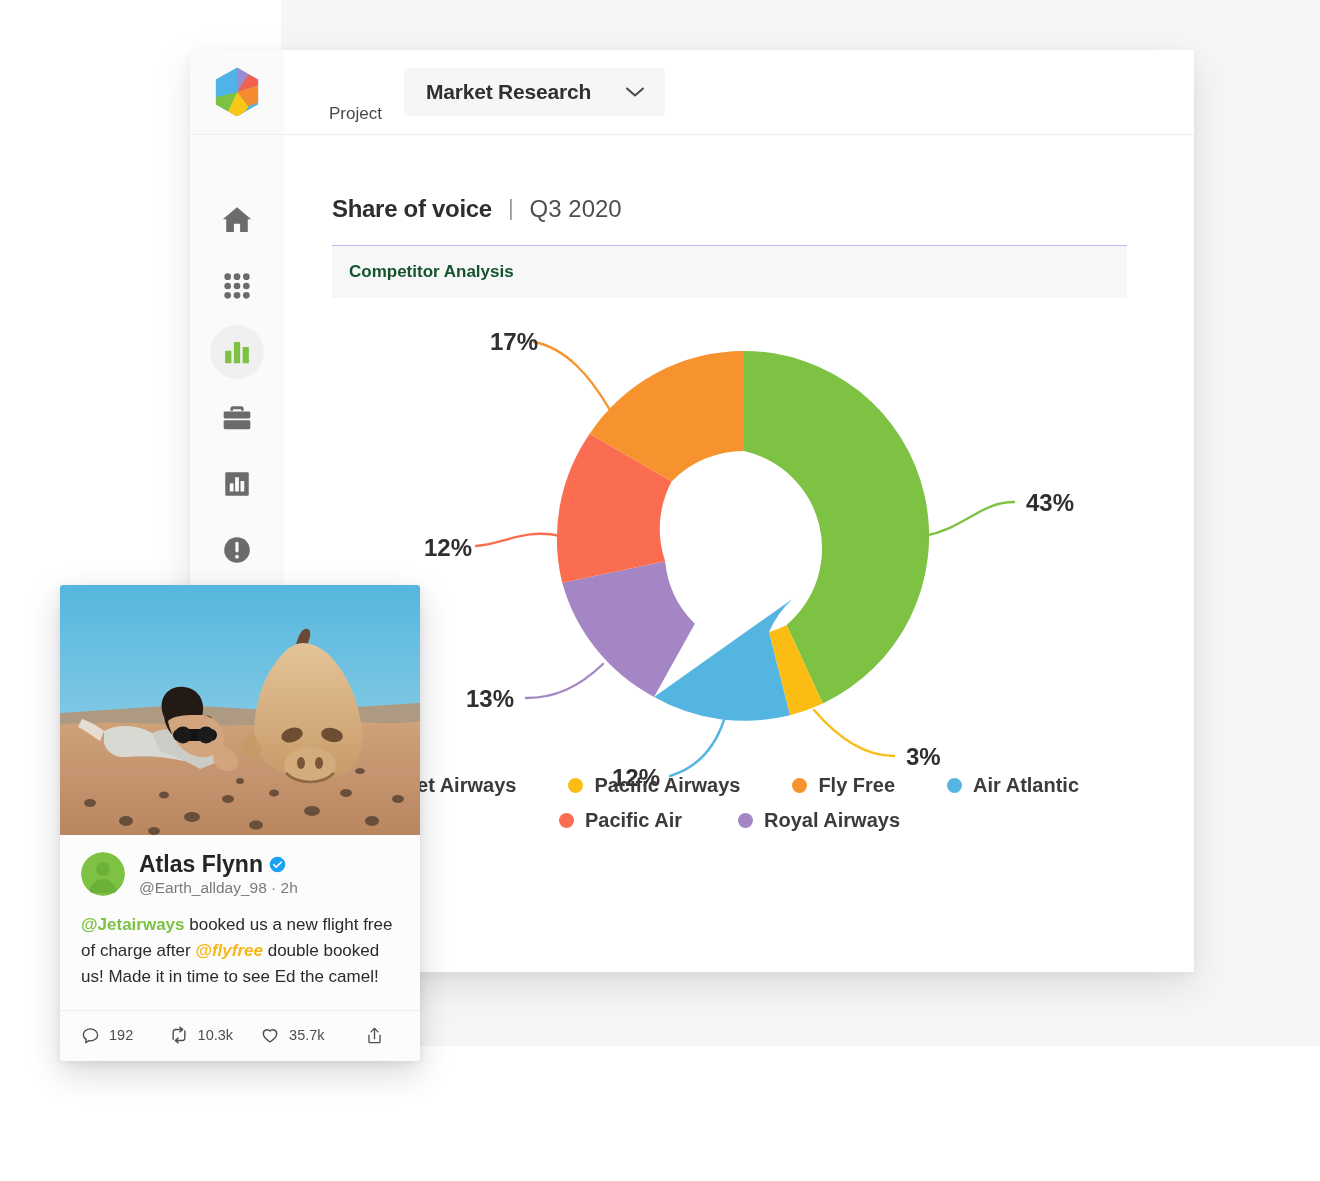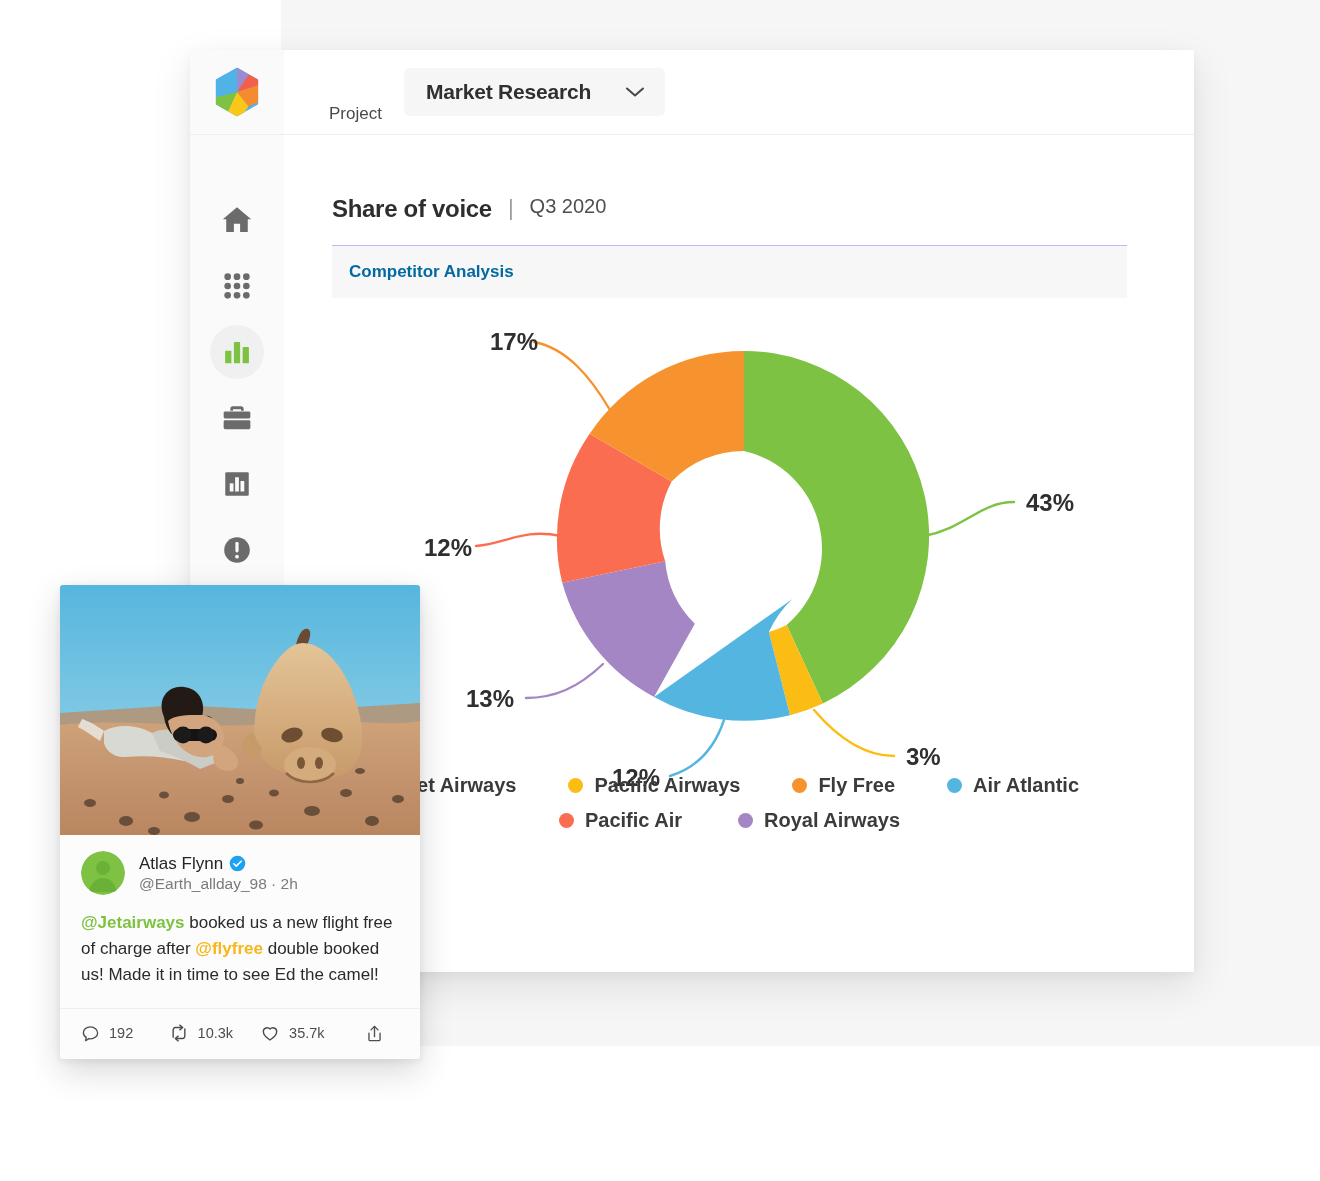--- a/index.html
+++ b/index.html
@@ -69,27 +69,27 @@
   
   .content { position: absolute; left: 94px; top: 85px; right: 0; bottom: 0; background:#fff; }
 
   .page-head {
     margin: 60px 0 0 48px; padding-bottom: 22px; width: 795px;
     border-bottom: 1px solid #c4b5fd;
     display: flex; align-items: flex-start; gap: 16px;
   }
   .page-title { font-size: 24px; font-weight: bold; color: #2e2e2e; letter-spacing: -0.3px; }
   .page-sep { font-size: 22px; color: #9a9a9a; font-weight: 300; }
-  .page-sub { font-size: 20px; color: #4f4f4f; }
+  .page-sub { font-size: 24px; color: #4f4f4f; }
 
   .panel-head {
     margin-left: 48px; width: 795px; height: 52px;
     background: #f7f7f7; display: flex; align-items: center; padding-left: 17px;
   }
-  .panel-title { font-size: 17px; font-weight: bold; color: #0369a1; }
+  .panel-title { font-size: 17px; font-weight: bold; color: #14532d; }
 
   
   .chart-area { position: relative; margin-top: 8px; height: 530px; }
   .chart-svg { position: absolute; left: 130px; top: 0; }
 
   .legend {
     position: absolute; left: 48px; top: 468px; width: 795px;
   }
   .legend-row { display:flex; justify-content:center; gap: 0; margin-bottom: 12px; }
   .legend-item { display: flex; align-items: center; gap: 11px; cursor: pointer; }
@@ -101,29 +101,29 @@
     position: absolute; left: 60px; top: 585px; width: 360px;
     background: #fcfcfc; border-radius: 3px;
     box-shadow: 0 12px 34px rgba(0,0,0,0.16), 0 2px 8px rgba(0,0,0,0.07);
     overflow: hidden;
   }
   .tweet-photo { width: 360px; height: 250px; display:block; }
   .tweet-body { padding: 16px 21px 0 21px; }
   .tweet-head { display: flex; align-items: center; gap: 14px; }
   .avatar { width: 44px; height: 44px; border-radius: 50%; flex:none; }
   .tweet-names .name-row { display: flex; align-items: center; gap: 6px; }
-  .tweet-name { font-size: 17px; font-weight: normal; color: #252525; }
+  .tweet-name { font-size: 23px; font-weight: bold; color: #252525; }
   .verified { width: 17px; height: 17px; }
   .tweet-handle { font-size: 15.5px; color: #7b7b7b; margin-top: 1px; }
   .tweet-text {
     margin-top: 15px; font-size: 17px; line-height: 26px; color: #2b2b2b;
     font-family: "Liberation Sans", sans-serif;
   }
   .mention-green { color: #7dc242; font-weight: bold; }
-  .mention-yellow { color: #f5b719; font-weight: bold; }
+  .mention-yellow { color: #f5b719; font-weight: bold; font-style: italic; }
   .tweet-actions {
     display: flex; align-items: center; margin: 20px 0 0 0;
     padding: 14px 36px 16px 21px; border-top: 1px solid #eeeeee;
   }
   .act { display: flex; align-items: center; gap: 9px; cursor: pointer; }
   .act-count { font-size: 14.5px; color: #4d4d4d; }
   .sp1 { width: 42px; } .sp2 { width: 32px; } .sp3 { width: 48px; }
 </style>
 </head>
 <body>

